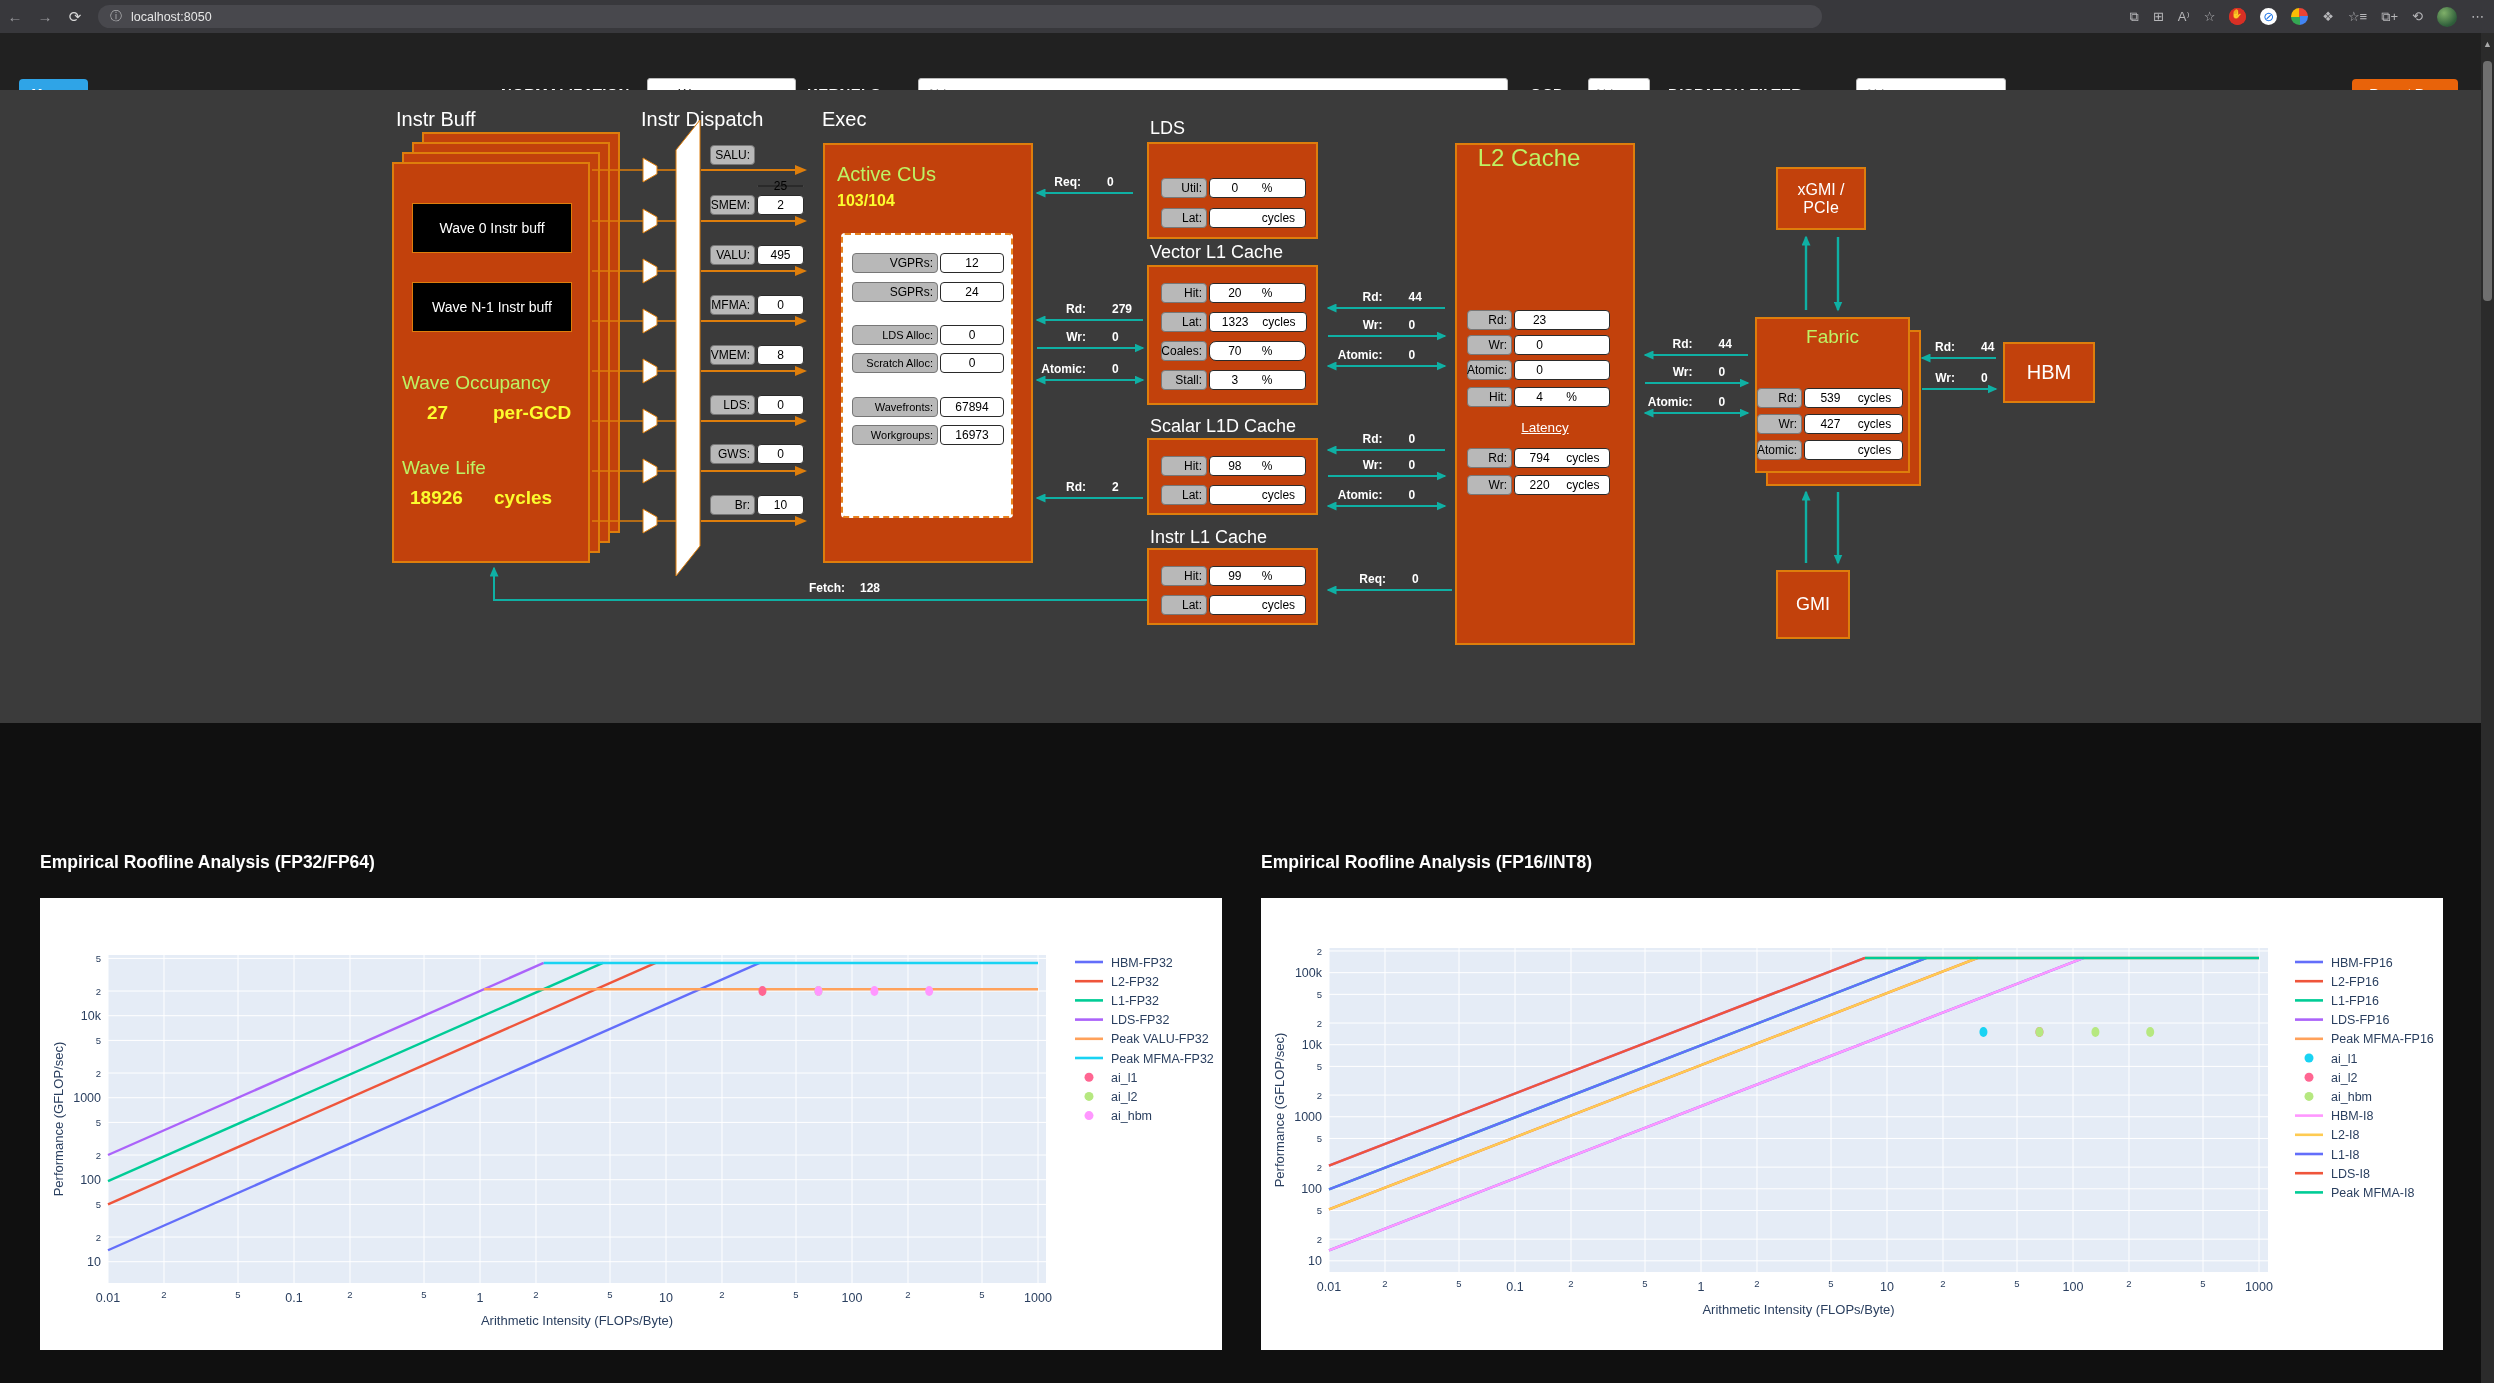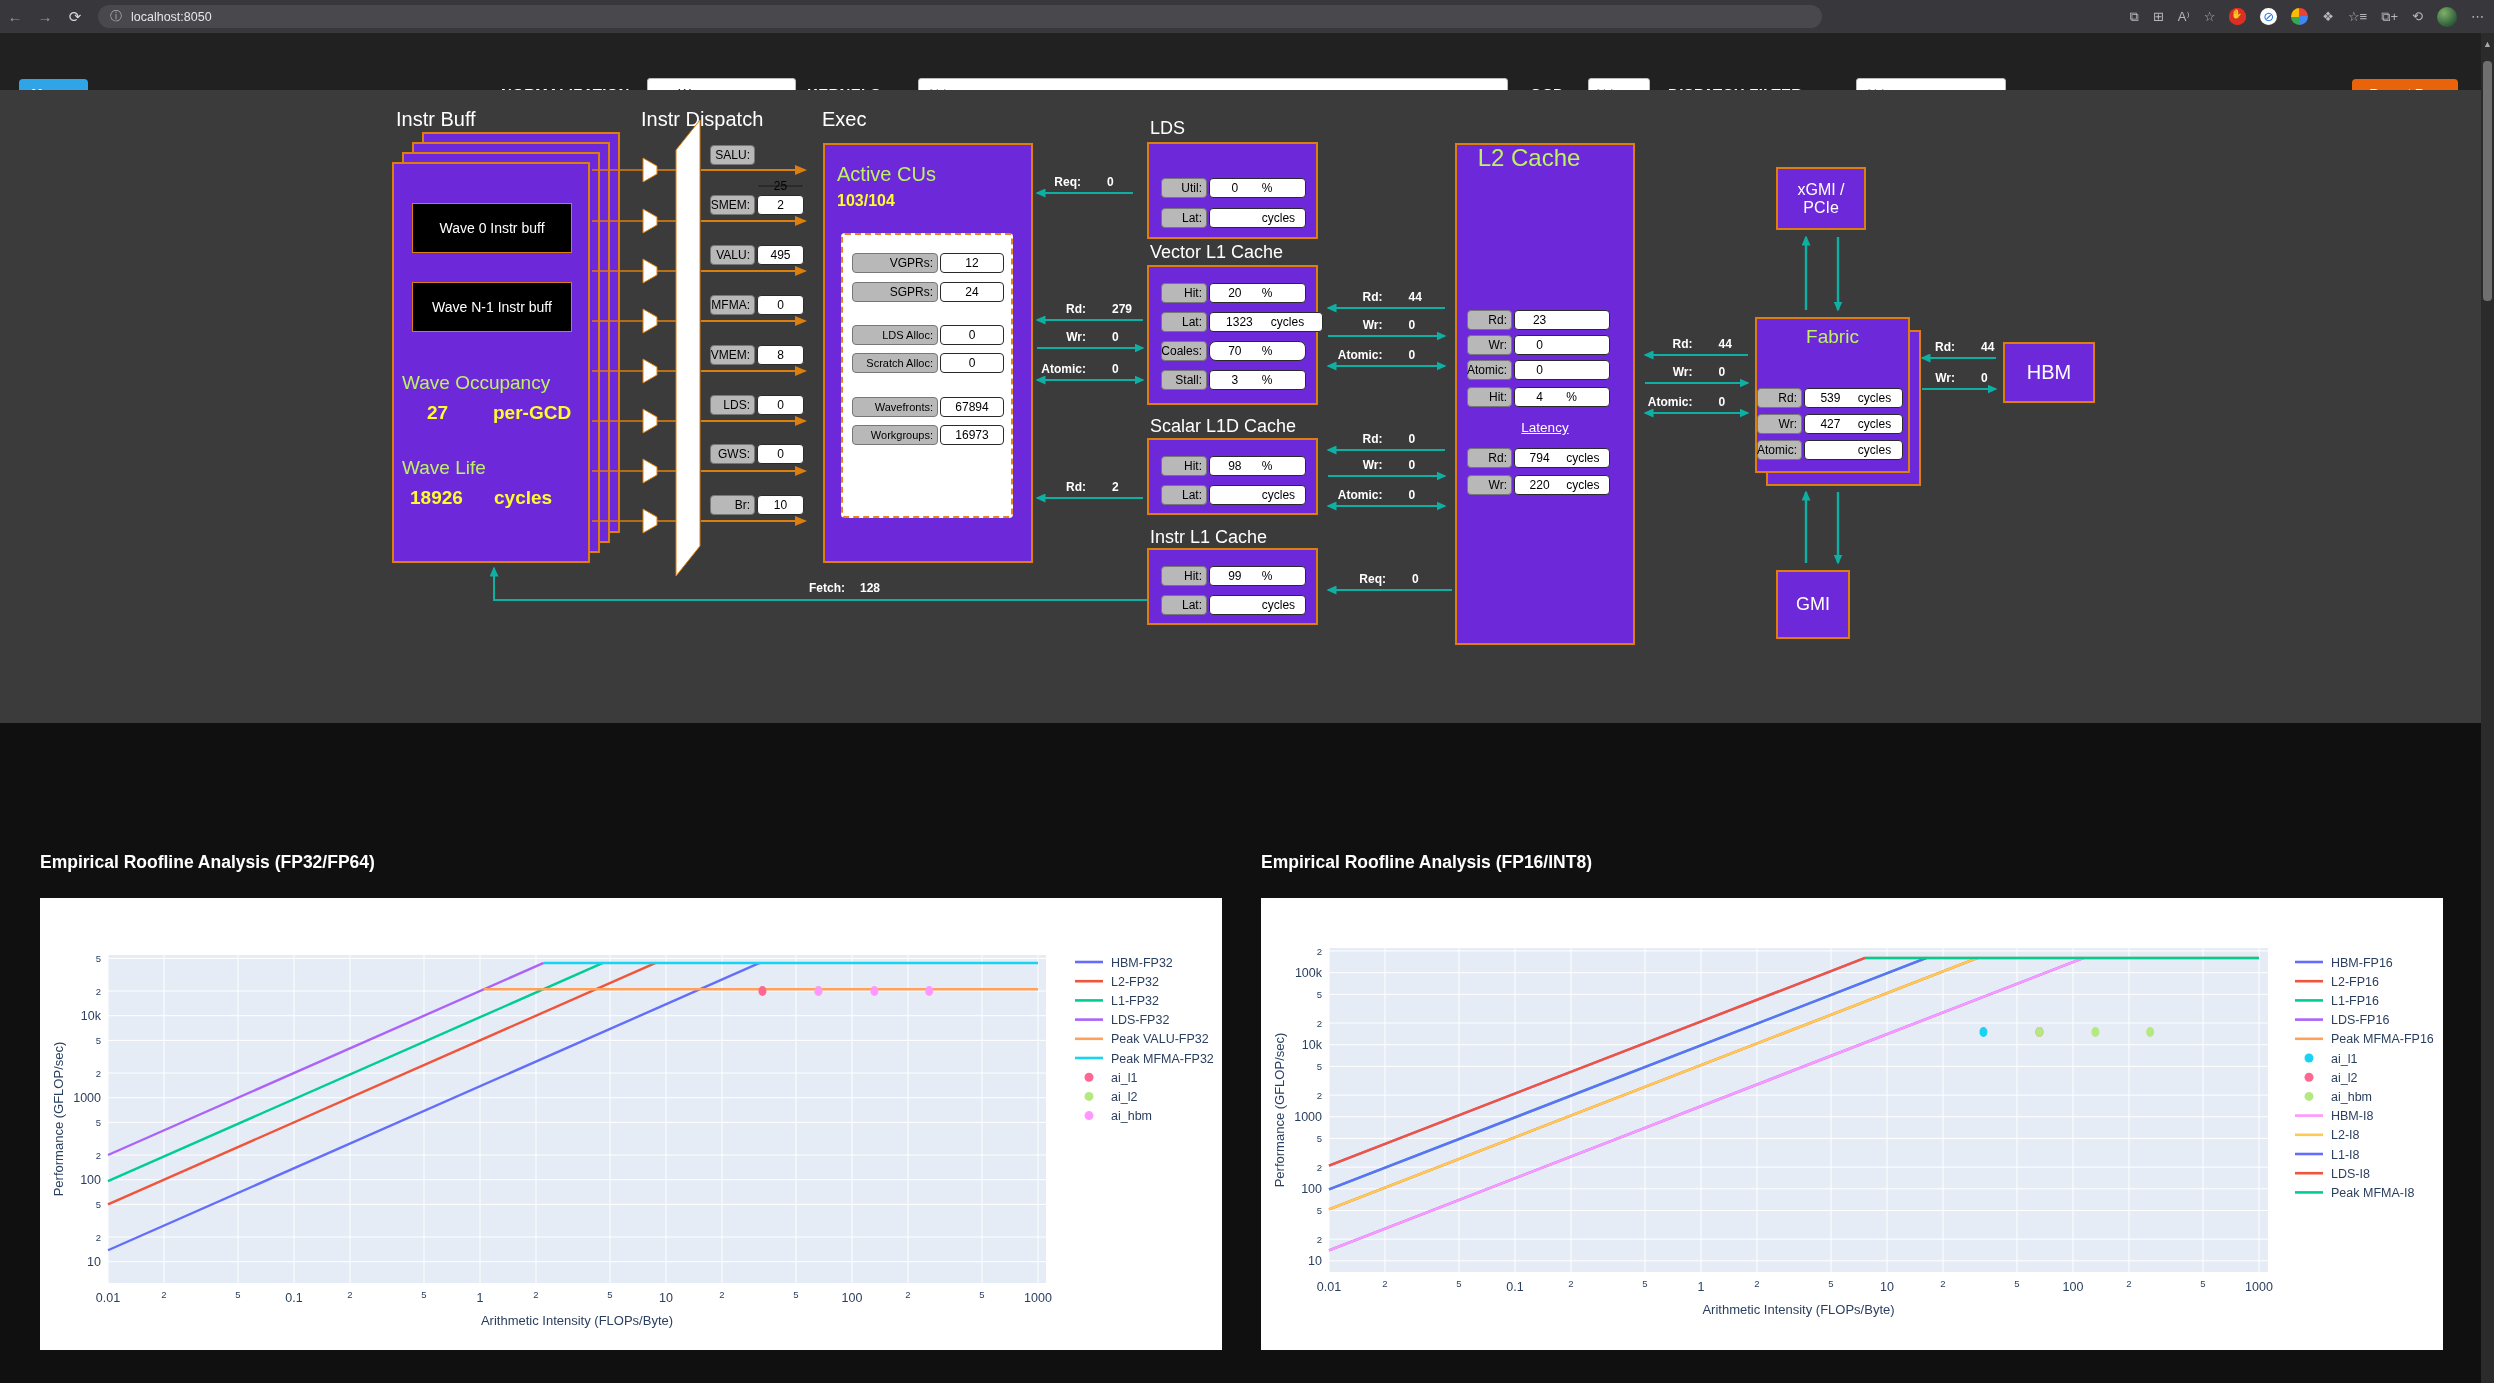--- a/index.html
+++ b/index.html
@@ -28,21 +28,21 @@
   .sel{position:absolute;top:45px;height:30px;background:#fff;border:1px solid #bbb;border-radius:3px;
        font-size:13px;display:flex;align-items:center;padding:0 8px;color:#999;box-sizing:border-box;}
   .sel .caret{margin-left:auto;color:#888;font-size:11px;}
   .btn-menu{position:absolute;left:19px;top:46px;width:69px;height:29px;background:#2fa4e7;color:#fff;
             font-weight:bold;font-size:13px;border:none;border-radius:4px;cursor:pointer;}
   .btn-report{position:absolute;left:2352px;top:46px;width:106px;height:29px;background:#e8630a;color:#fff;
             font-weight:bold;font-size:13px;border:none;border-radius:4px;cursor:pointer;}
   
   .bg-diagram{position:absolute;left:0;top:90px;width:2494px;height:633px;background:#3b3b3b;}
   .bg-charts{position:absolute;left:0;top:723px;width:2494px;height:660px;background:#101010;}
-  .blk{position:absolute;background:#6d28d9;border:2px solid #de7e0c;box-sizing:border-box;}
+  .blk{position:absolute;background:#c2410c;border:2px solid #de7e0c;box-sizing:border-box;}
   .blk-thin{position:absolute;background:#000;border:1.5px solid #de7e0c;box-sizing:border-box;
             color:#fff;font-size:14px;display:flex;align-items:center;justify-content:center;}
   .sec-title{position:absolute;color:#fff;font-size:20px;}
   .sub-title{position:absolute;color:#fff;font-size:18px;}
   .ytext{color:#fcfc2e;font-weight:bold;}
   .wtext{color:#bef264;}
   .exec-inner{position:absolute;background:#fff;border:2px dashed #e8821e;border-radius:4px;box-sizing:border-box;}
   .crow{position:absolute;display:flex;height:20px;font-size:12px;color:#000;}
   .crow .lbl{background:#b8b8b8;border:1px solid #777;border-radius:4px;display:flex;align-items:center;
              justify-content:flex-end;padding-right:4px;box-sizing:border-box;margin-right:2px;}
@@ -373,21 +373,21 @@
     </div>
     <div class="crow" style="left: 1161px; top: 283px;">
       <div class="lbl" style="width:46px;">Hit:</div>
       <div class="val" style="width:97px;">
         <span class="num">20</span>
         <span class="unit">%</span>
       </div>
     </div>
     <div class="crow" style="left: 1161px; top: 312px;">
       <div class="lbl" style="width:46px;">Lat:</div>
-      <div class="val" style="width:114px;">
+      <div class="val" style="width:98px;">
         <span class="num">1323</span>
         <span class="unit">cycles</span>
       </div>
     </div>
     <div class="crow" style="left: 1161px; top: 341px;">
       <div class="lbl" style="width:46px;">Coales:</div>
       <div class="val" style="width:97px;border-radius:7px;">
         <span class="num">70</span>
         <span class="unit">%</span>
       </div>

